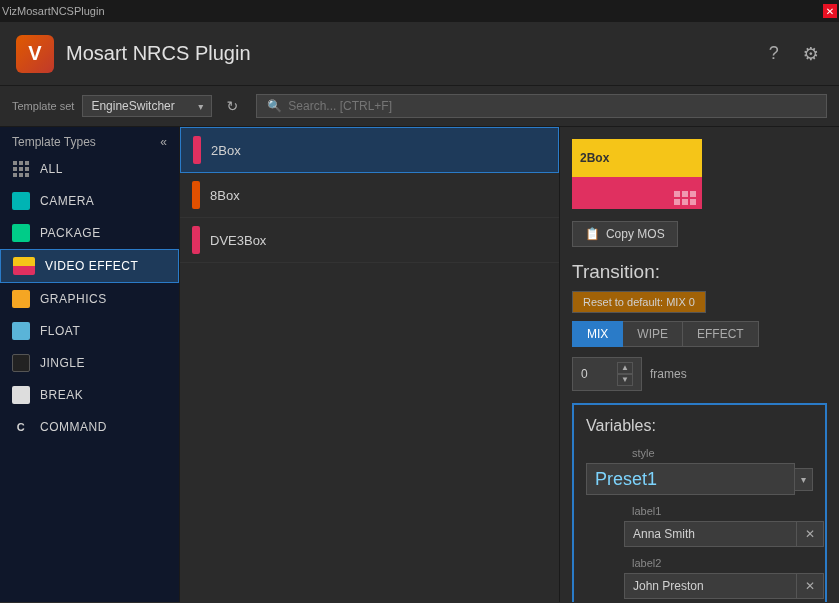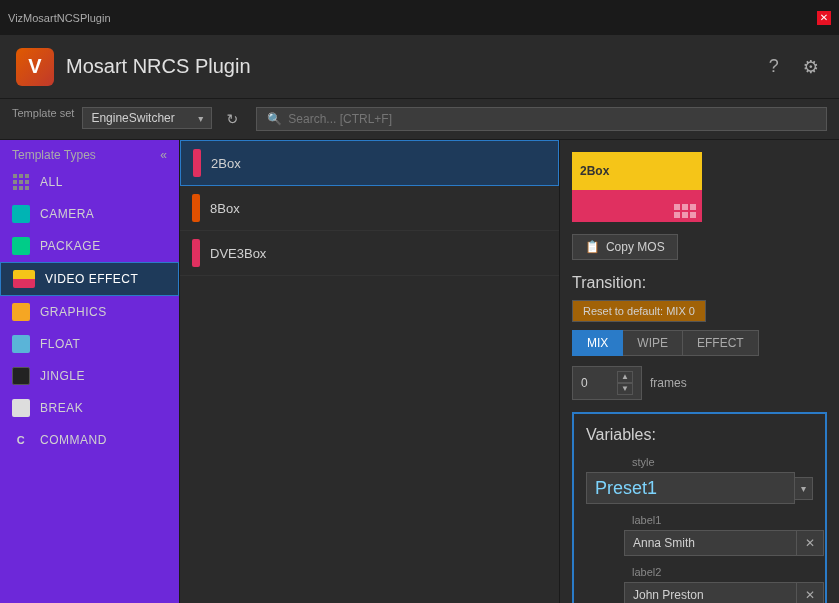--- a/index.html
+++ b/index.html
@@ -9,25 +9,25 @@
       background: #2b2b2b;
       font-family: 'Segoe UI', Arial, sans-serif;
       font-size: 13px;
       color: #d0d0d0;
       overflow: hidden;
     }
 
     
     #titlebar {
       background: #1a1a1a;
-      height: 35px;
+      height: 22px;
       display: flex;
       align-items: center;
       justify-content: space-between;
-      padding: 0 8px;
+      padding: 0 2px;
       font-size: 11px;
       color: #aaa;
     }
     #titlebar-close {
       background: #e81123;
       width: 14px;
       height: 14px;
       display: flex;
       align-items: center;
       justify-content: center;
@@ -74,21 +74,21 @@
       font-size: 18px;
       cursor: pointer;
       background: none;
       border: none;
       padding: 4px;
     }
 
     
     #template-set-row {
       display: flex;
-      align-items: flex-start;
+      align-items: center;
       padding: 8px 12px;
       background: #2b2b2b;
       gap: 8px;
       border-bottom: 1px solid #1a1a1a;
     }
     #template-set-select {
       background: #3c3c3c;
       border: 1px solid #555;
       color: #d0d0d0;
       padding: 3px 8px;
@@ -131,21 +131,21 @@
 
     
     #main {
       display: flex;
       height: calc(603px - 22px - 64px - 42px);
     }
 
     
     #sidebar {
       width: 180px;
-      background: #6d28d9;
+      background: #0f172a;
       border-right: 1px solid #1a1a1a;
       overflow-y: auto;
       flex-shrink: 0;
     }
     #sidebar-header {
       display: flex;
       align-items: center;
       justify-content: space-between;
       padding: 8px 12px 4px;
       font-size: 12px;
@@ -270,21 +270,21 @@
       border: 1px solid #555;
       color: #d0d0d0;
       padding: 5px 12px;
       font-size: 12px;
       cursor: pointer;
       margin-bottom: 14px;
     }
 
     #transition-section { margin-bottom: 12px; }
     #transition-title {
-      font-size: 16px;
+      font-size: 19px;
       font-weight: 300;
       color: #d0d0d0;
       margin-bottom: 8px;
     }
     #reset-default-btn {
       background: #a16207;
       border: 1px solid #555;
       color: #d0d0d0;
       padding: 4px 10px;
       font-size: 11px;

